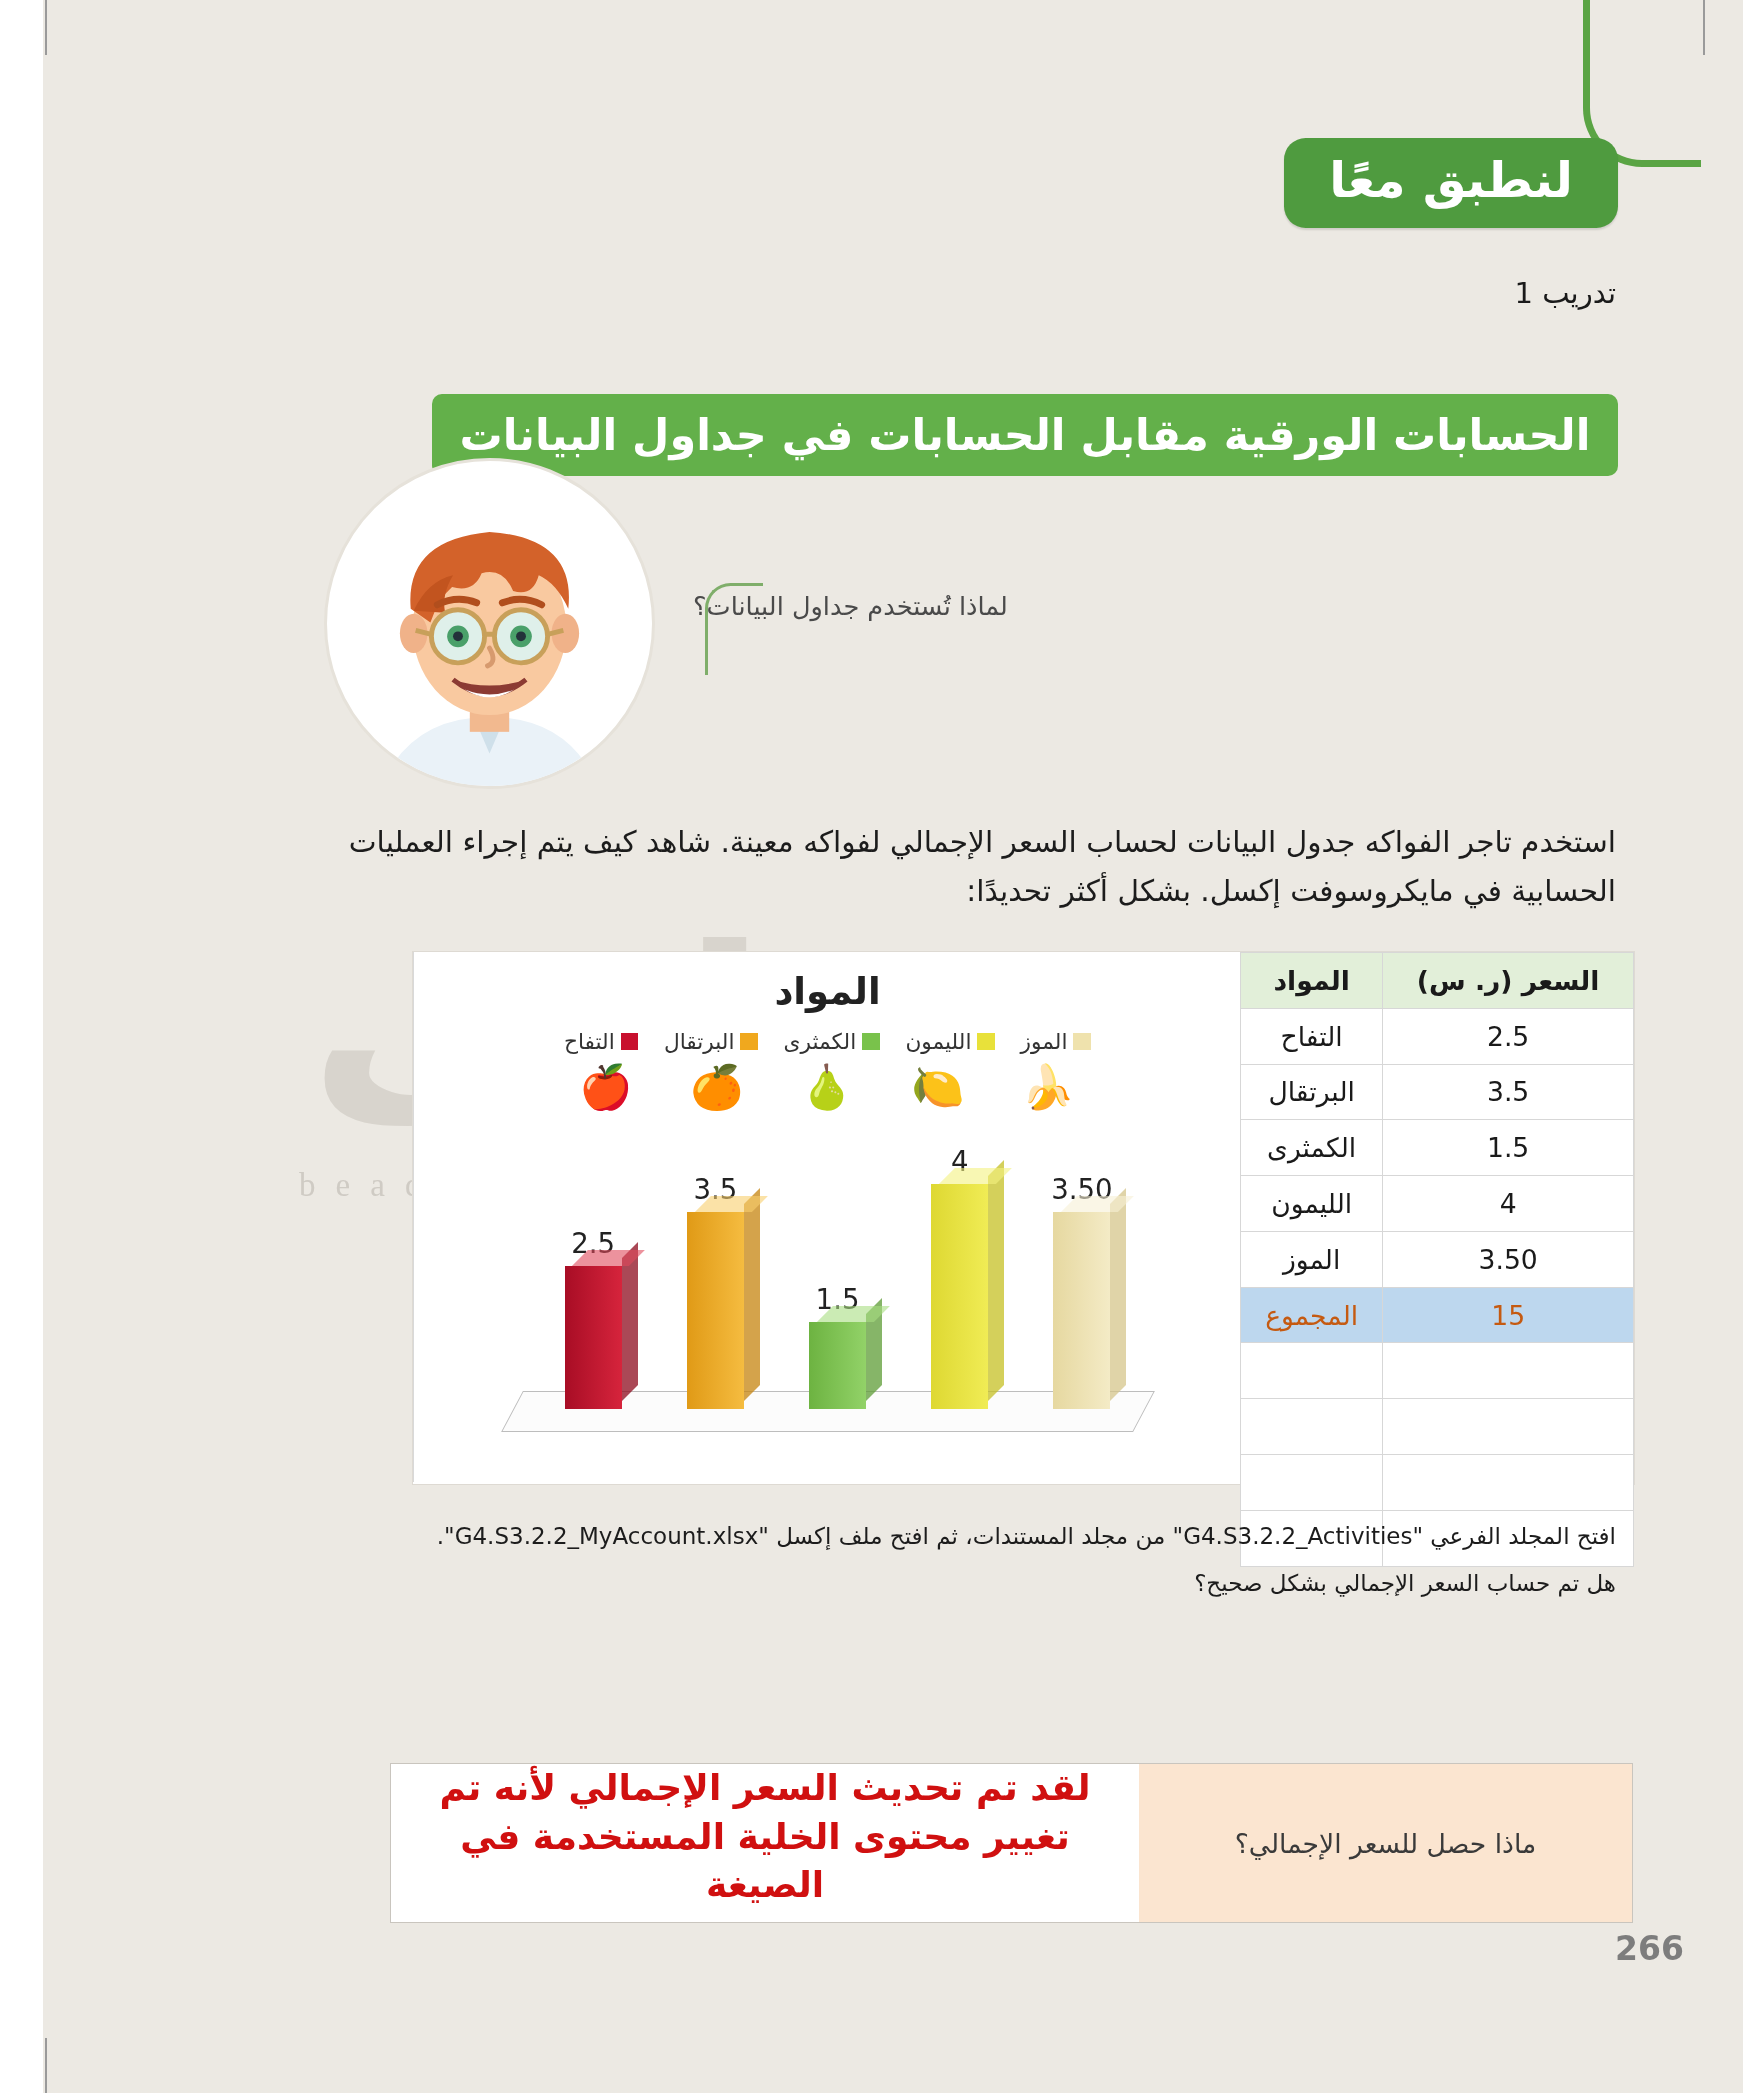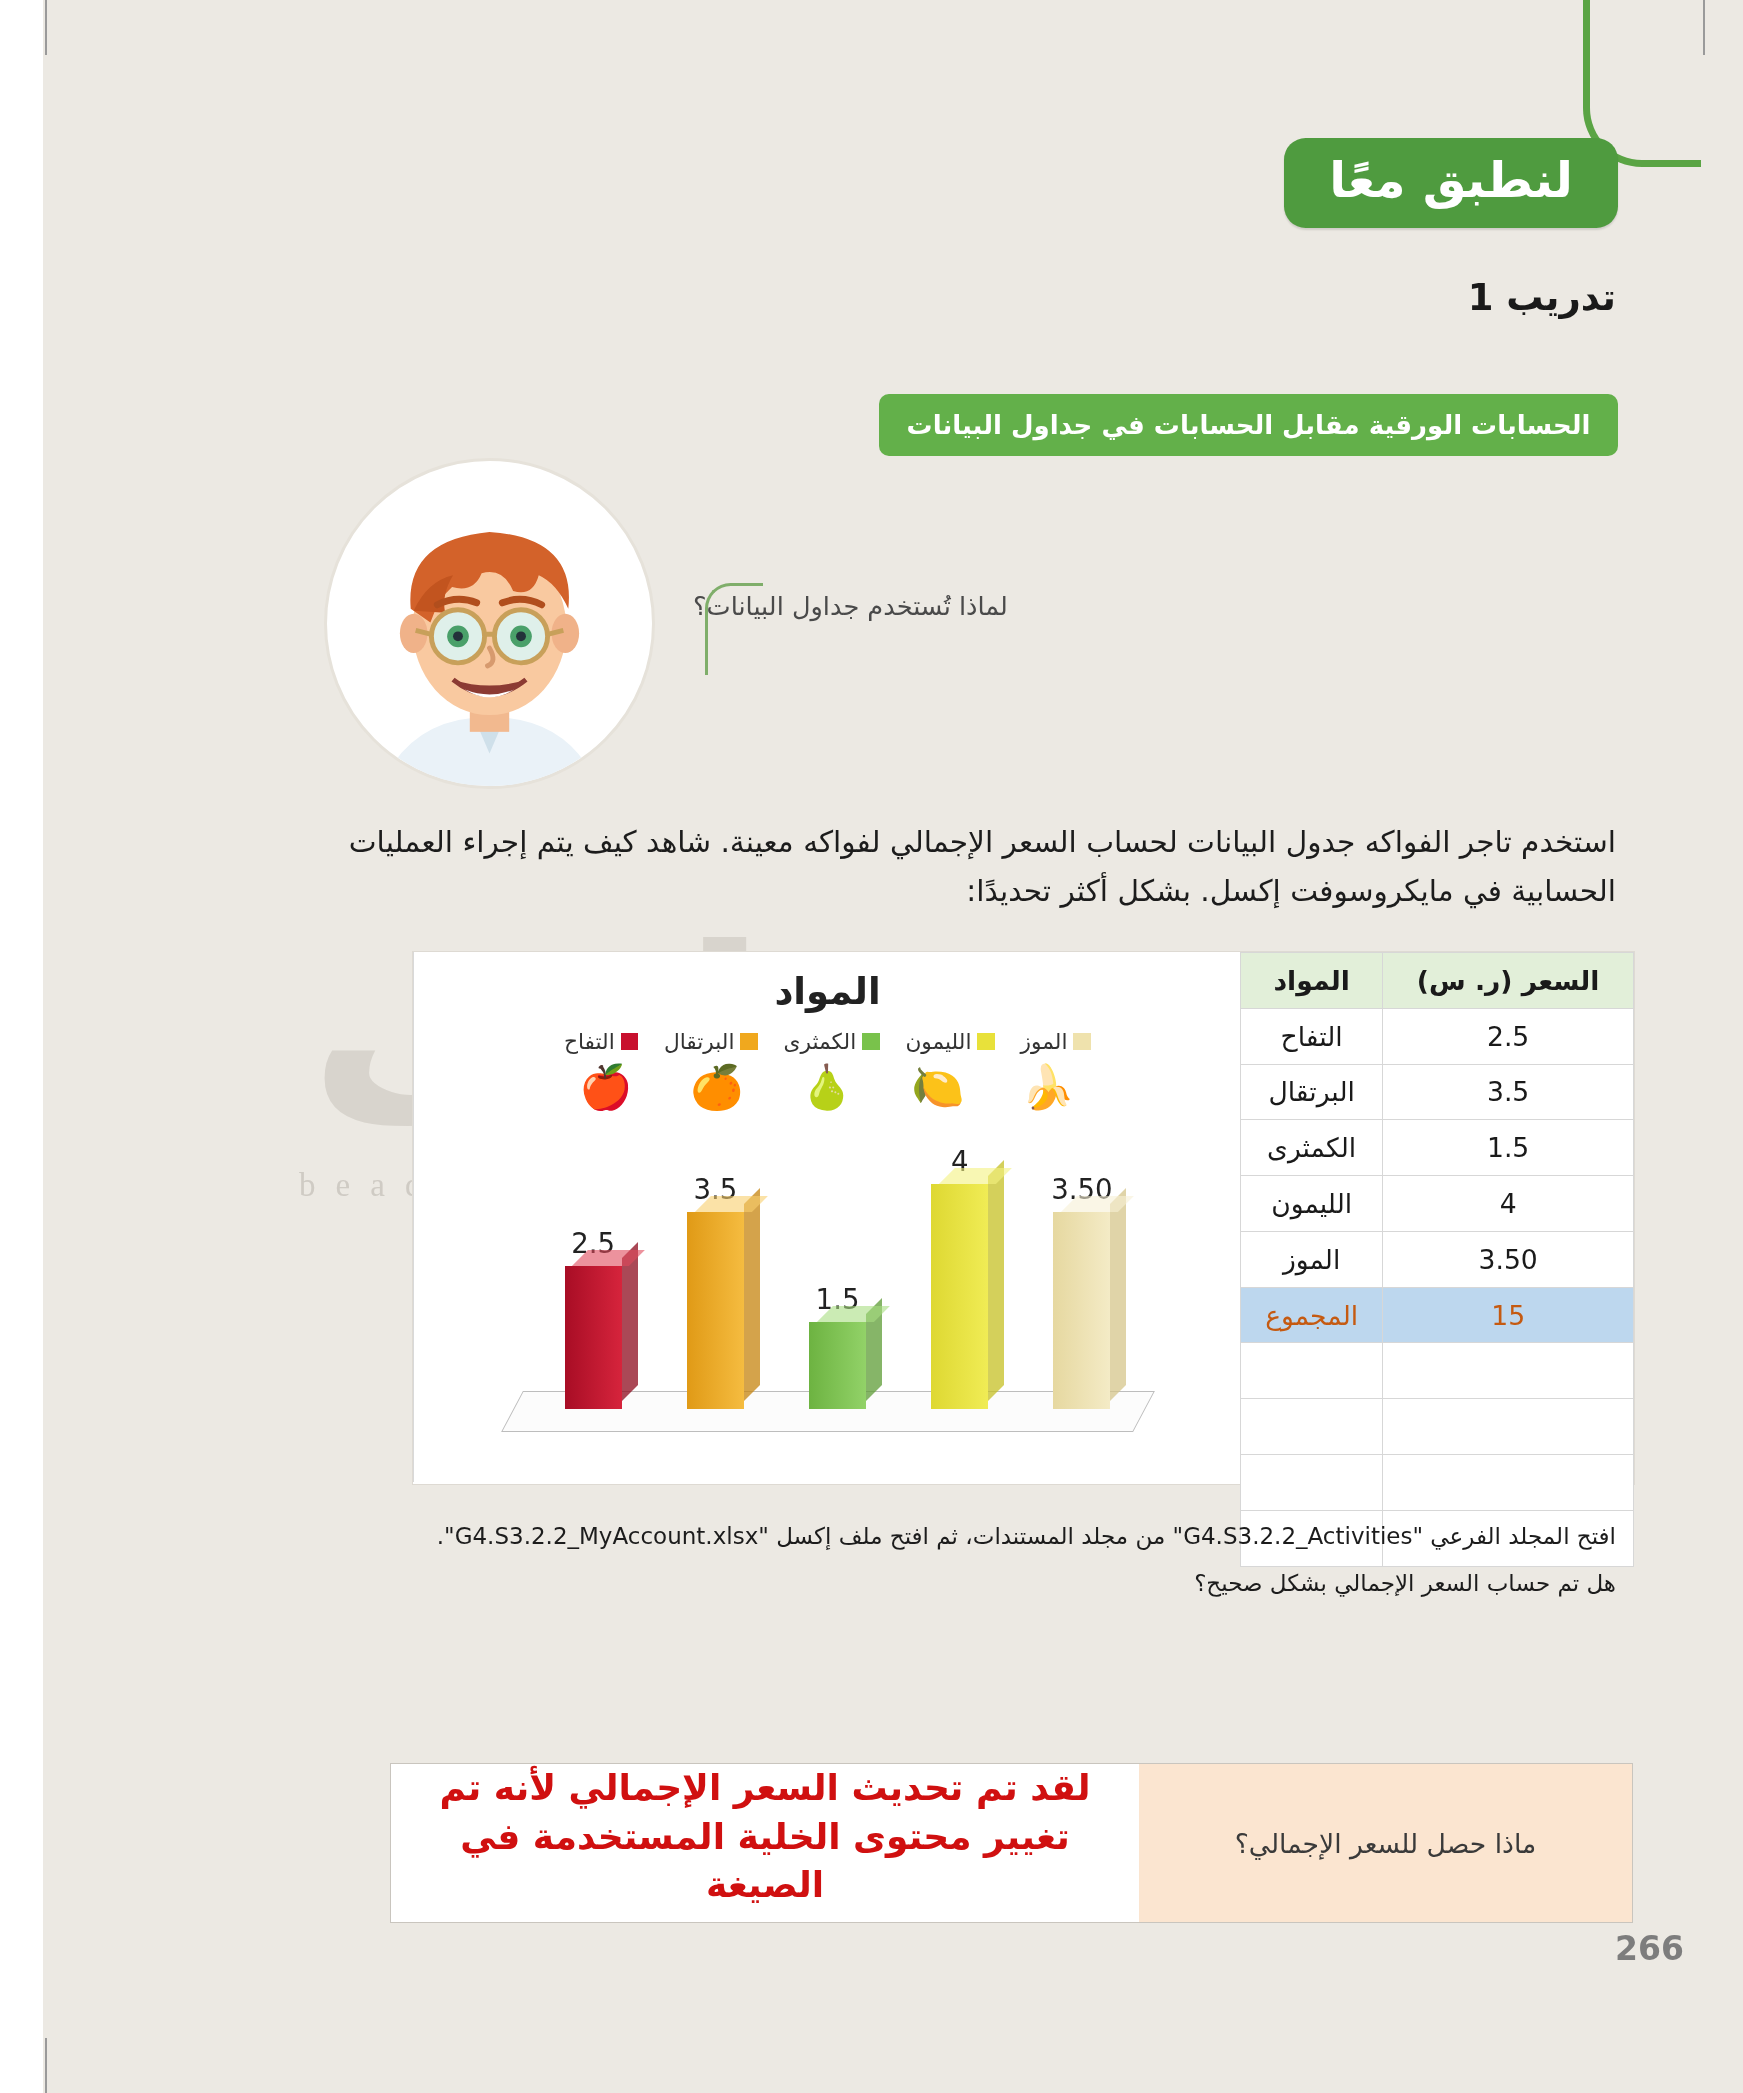--- a/index.html
+++ b/index.html
@@ -54,26 +54,26 @@
     position:absolute;right:126px;top:138px;
     background:#4f9b3f;color:#fff;
     padding:13.8px 45px 19.7px 45px;
     border-radius:21.7px;
     font-size:49px;font-weight:bold;
     box-shadow:0 2px 2px rgba(0,0,0,.12);
     white-space:nowrap;
   }
   .ex-title{
     position:absolute;right:128px;top:276px;
-    font-size:37px;font-weight:bold;color:#1a1a1a;
+    font-size:29px;font-weight:normal;color:#1a1a1a;
   }
   .subject-bar{
     position:absolute;right:126px;top:394px;
     background:#63b04a;color:#ffffff;
-    font-size:26px;font-weight:bold;
+    font-size:43px;font-weight:bold;
     padding:15.8px 27.6px;border-radius:9.9px;
     white-space:nowrap;
   }
 
   
   .avatar{
     position:absolute;left:281px;top:458px;width:325px;height:325px;
     border-radius:50%;
     background:#ffffff;
     border:3px solid #e6e2da;

